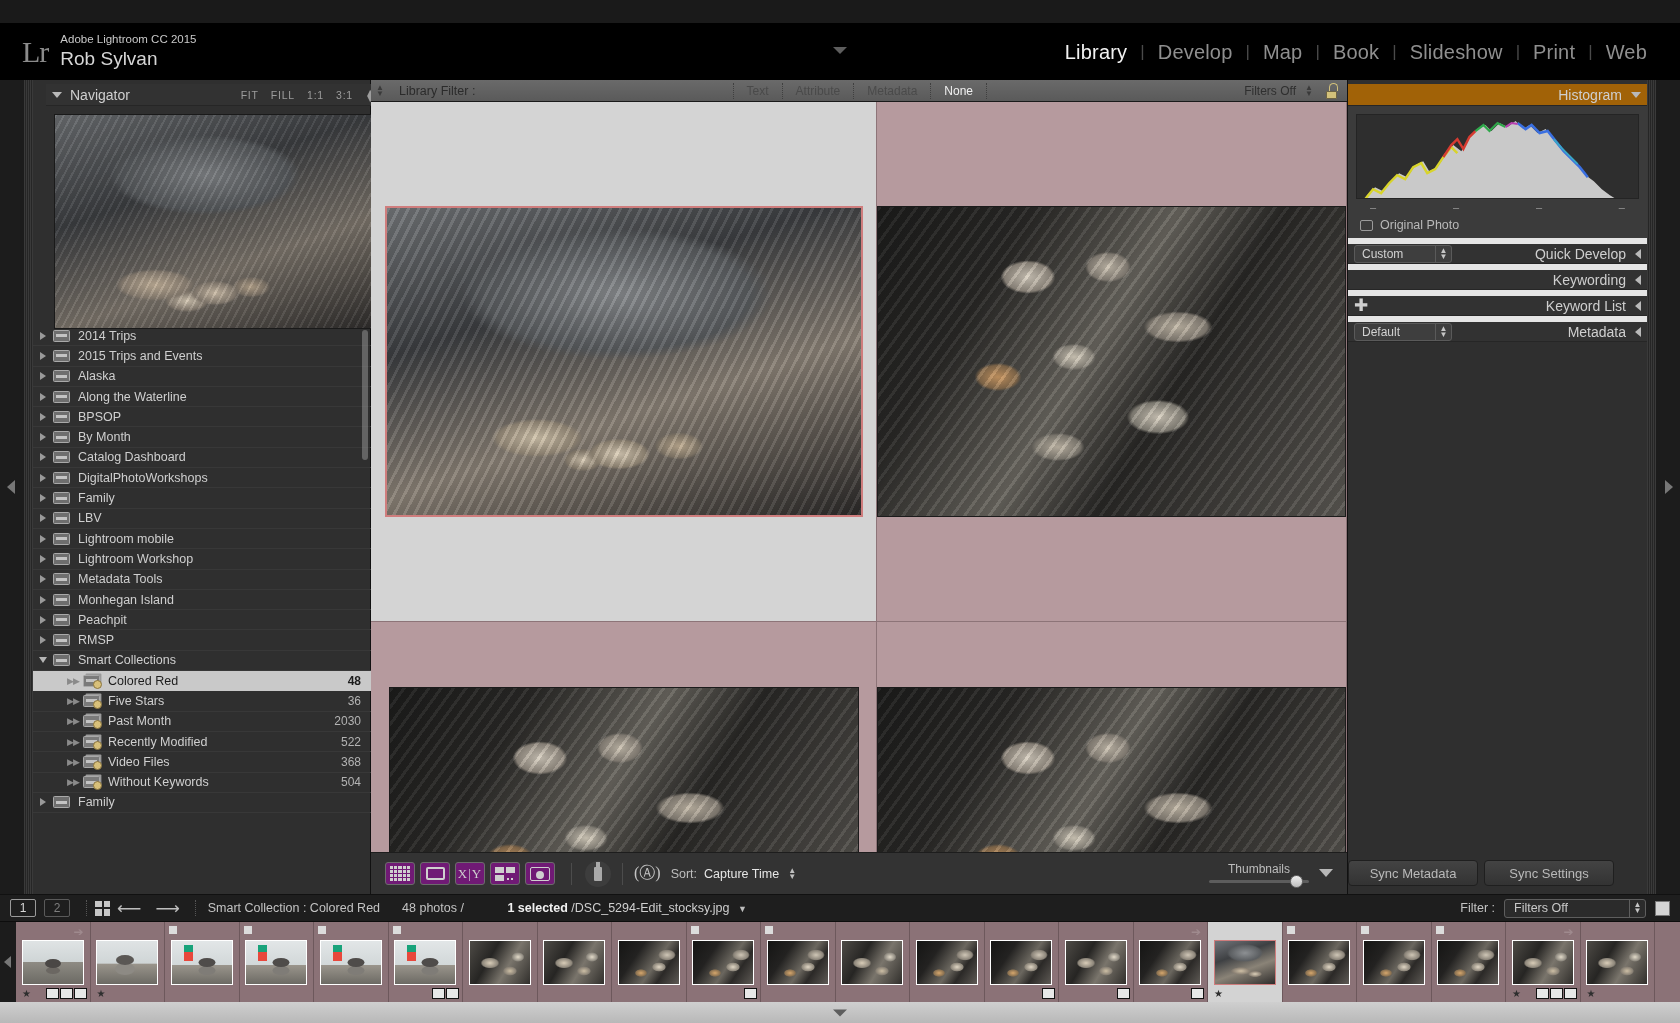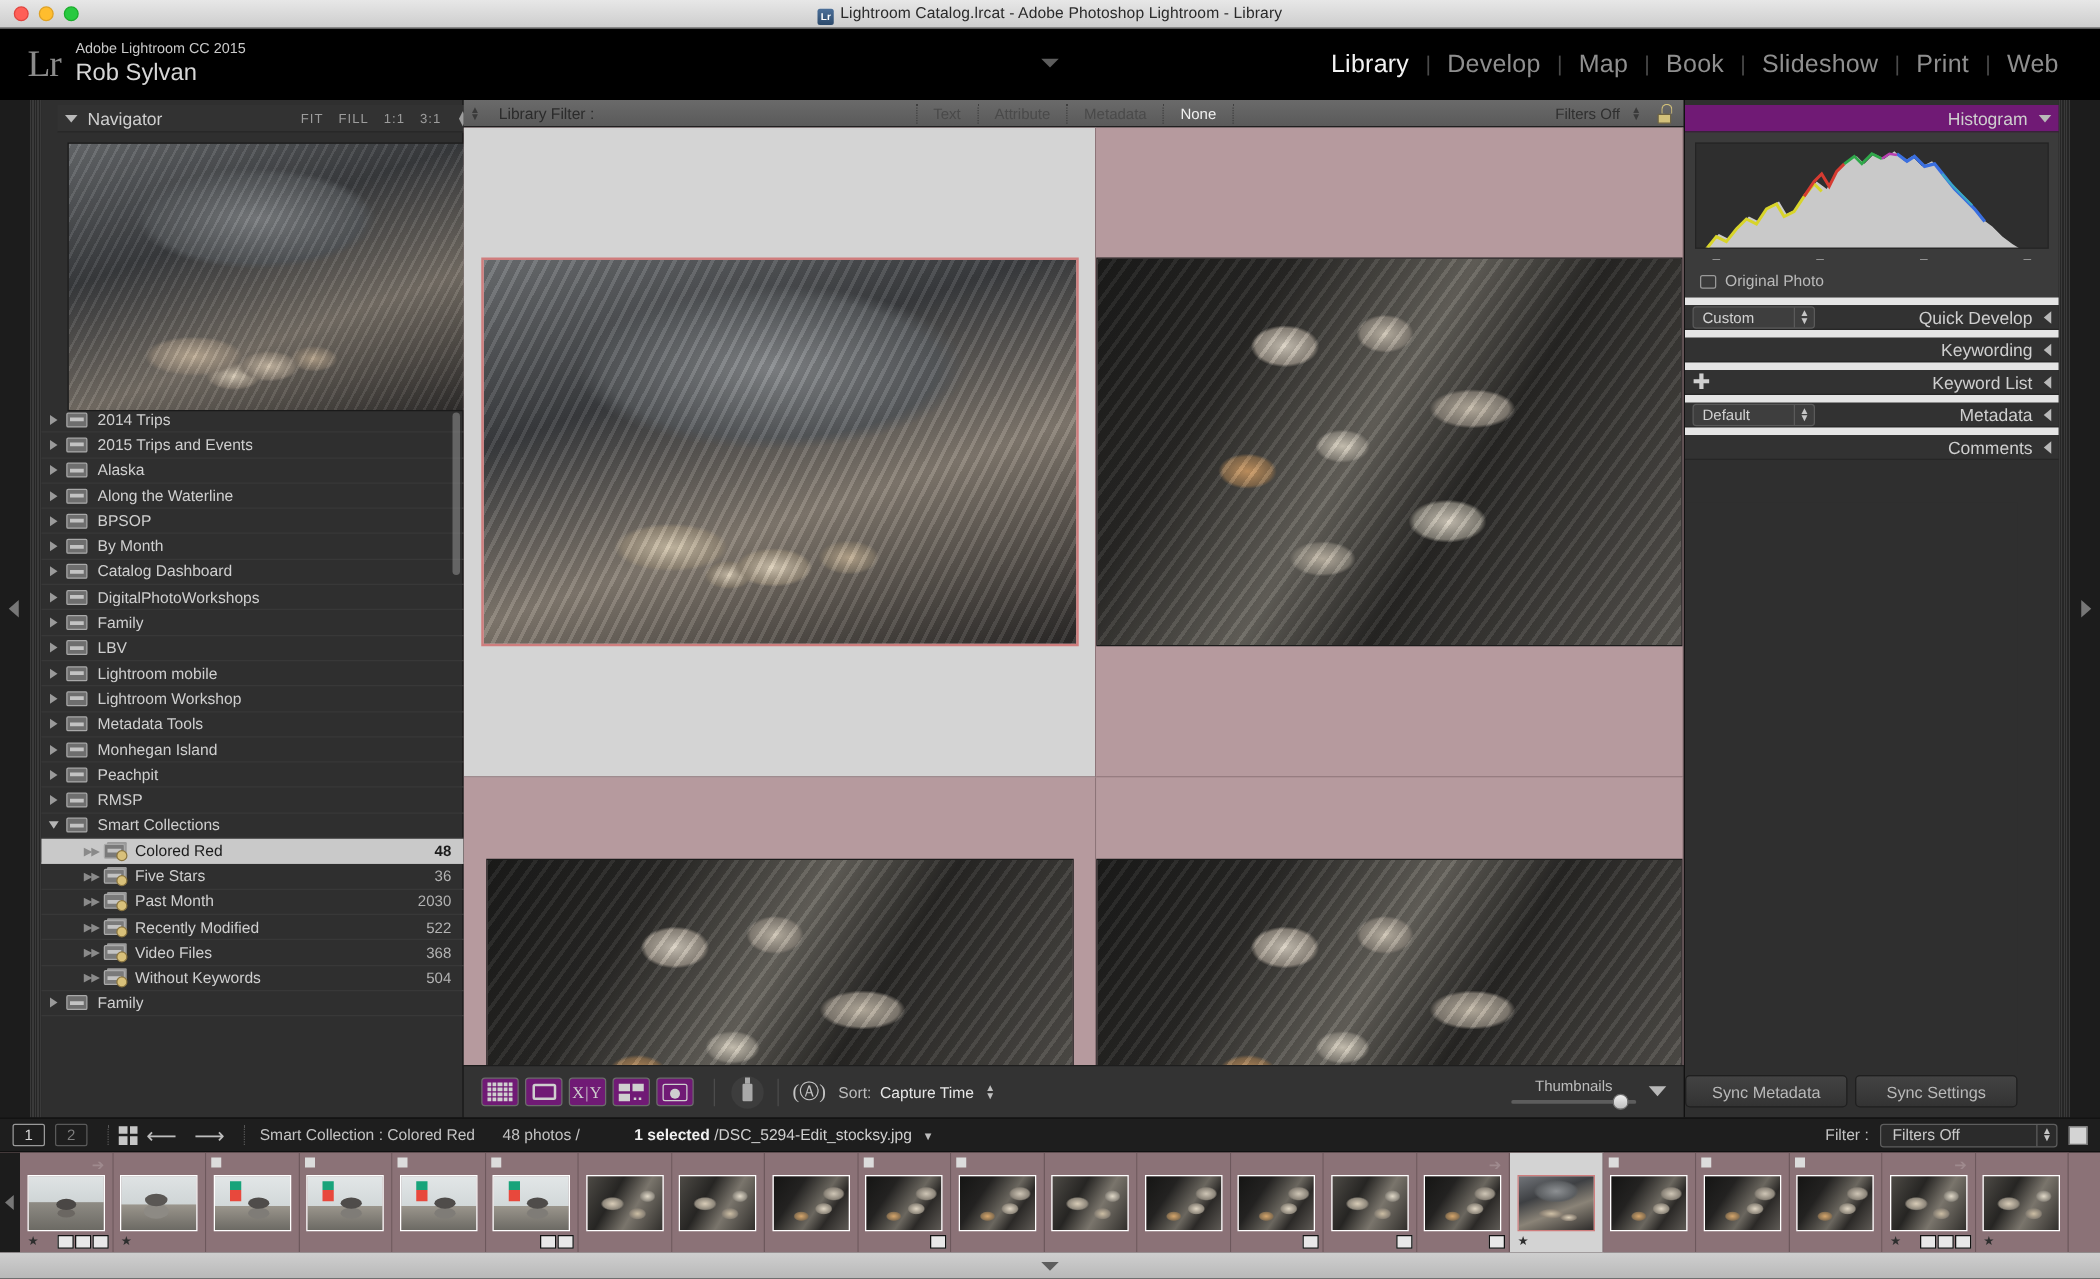--- a/index.html
+++ b/index.html
@@ -272,21 +272,21 @@
     background:#2f2f2f; border-left:1px solid #111;
   }
   .rgrip{ position:absolute;right:24px;top:0;width:9px;height:814px;
     background:repeating-linear-gradient(90deg,#3a3a3a 0 1px,#262626 1px 2px);}
   .redge{ position:absolute;right:0;top:0;width:24px;height:814px;background:#1c1c1c;}
   .redge .arrow{position:absolute;right:7px;top:50%;transform:translateY(-50%);
     width:0;height:0;border-top:7px solid transparent;border-bottom:7px solid transparent;border-left:8px solid #777;cursor:pointer;}
   .rp-inner{ position:absolute; left:0; top:4px; right:33px; bottom:0; }
   .rp-head{
     height:22px; display:flex;align-items:center;justify-content:flex-end;
-    background:#701a75; border-bottom:1px solid #262626; padding-right:6px; cursor:pointer;
+    background:#a16207; border-bottom:1px solid #262626; padding-right:6px; cursor:pointer;
   }
   .rp-head .t{ font-size:14px;color:#cfcfcf; margin-right:9px;}
   .rp-head .d{ width:0;height:0;border-left:5px solid transparent;border-right:5px solid transparent;border-top:6px solid #b9b9b9;}
   .histo-wrap{ background:#3b3b3b; padding:8px 8px 4px 8px; }
   .histo{ height:85px; background:#2e2e2e; border:1px solid #242424; position:relative; overflow:hidden;}
   .histo svg{ position:absolute; inset:0; }
   .histo-ticks{ display:flex; justify-content:space-between; padding:2px 14px 0 14px;}
   .histo-ticks span{ color:#9a9a9a;font-size:11px;}
   .orig-row{ display:flex;align-items:center;padding:5px 2px 2px 4px;}
   .chk{ width:13px;height:11px;border:1.4px solid #9a9a9a;border-radius:2px;margin-right:7px;}
@@ -401,30 +401,20 @@
   .fs-bottomedge .d{ position:absolute;left:50%;top:50%;transform:translate(-50%,-50%);
     width:0;height:0;border-left:7px solid transparent;border-right:7px solid transparent;border-top:7px solid #5d5d5d;}
   .topcollapse{ position:absolute;left:50%;top:24px;transform:translateX(-50%);
     width:0;height:0;border-left:7px solid transparent;border-right:7px solid transparent;border-top:7px solid #5d5d5d;}
 </style>
 </head>
 <body>
 
 <div id="app">
 
-  <div class="titlebar">
-    <div class="traffic">
-      <div class="tl r"></div>
-      <div class="tl y"></div>
-      <div class="tl g"></div>
-    </div>
-    <div class="title-text">
-      <span class="title-ico">Lr</span><span>Lightroom Catalog.lrcat - Adobe Photoshop Lightroom - Library</span>
-    </div>
-  </div>
 
   <div class="topbar">
     <div class="lr-logo">Lr</div>
     <div class="identity">
       <div class="small">Adobe Lightroom CC 2015</div>
       <div class="big">Rob Sylvan</div>
     </div>
     <div class="modules" id="modules">
         <div class="mod active">Library</div>
         <span class="mod-sep">|</span>
@@ -830,27 +820,20 @@
             <div class="rp-row">
               <span class="sel-ctl">
                 <span class="v">Default</span>
                 <span class="st">
                   <span>▲</span>
                   <span>▼</span>
                 </span>
               </span>
               <span style="display:flex;align-items:center;">
                 <span class="rt">Metadata</span>
-                <span class="d"></span>
-              </span>
-            </div>
-            <div class="rp-row">
-              <span></span>
-              <span style="display:flex;align-items:center;">
-                <span class="rt">Comments</span>
                 <span class="d"></span>
               </span>
             </div>
           </div>
 
         <div class="rp-empty"></div>
 
         <div class="sync-bar">
           <div class="sync-btn">Sync Metadata</div>
           <div class="sync-btn">Sync Settings</div>

